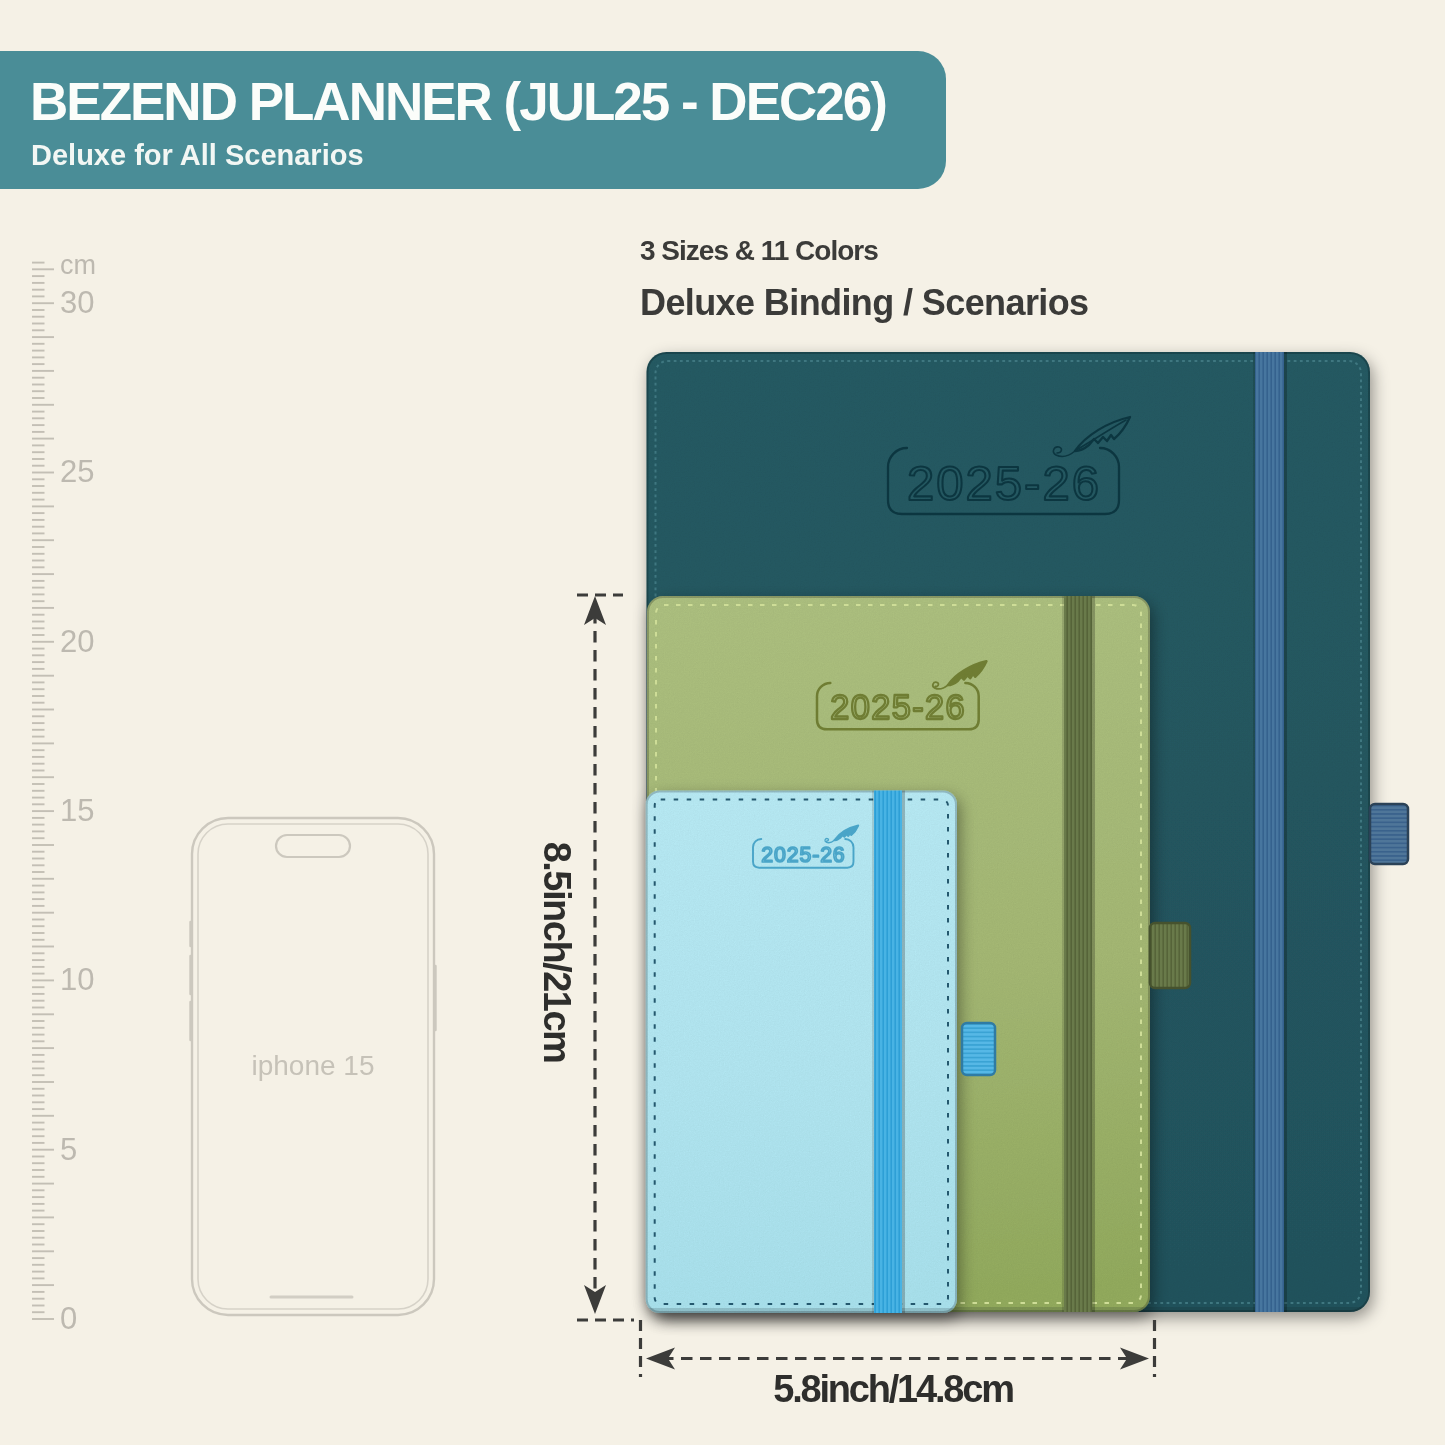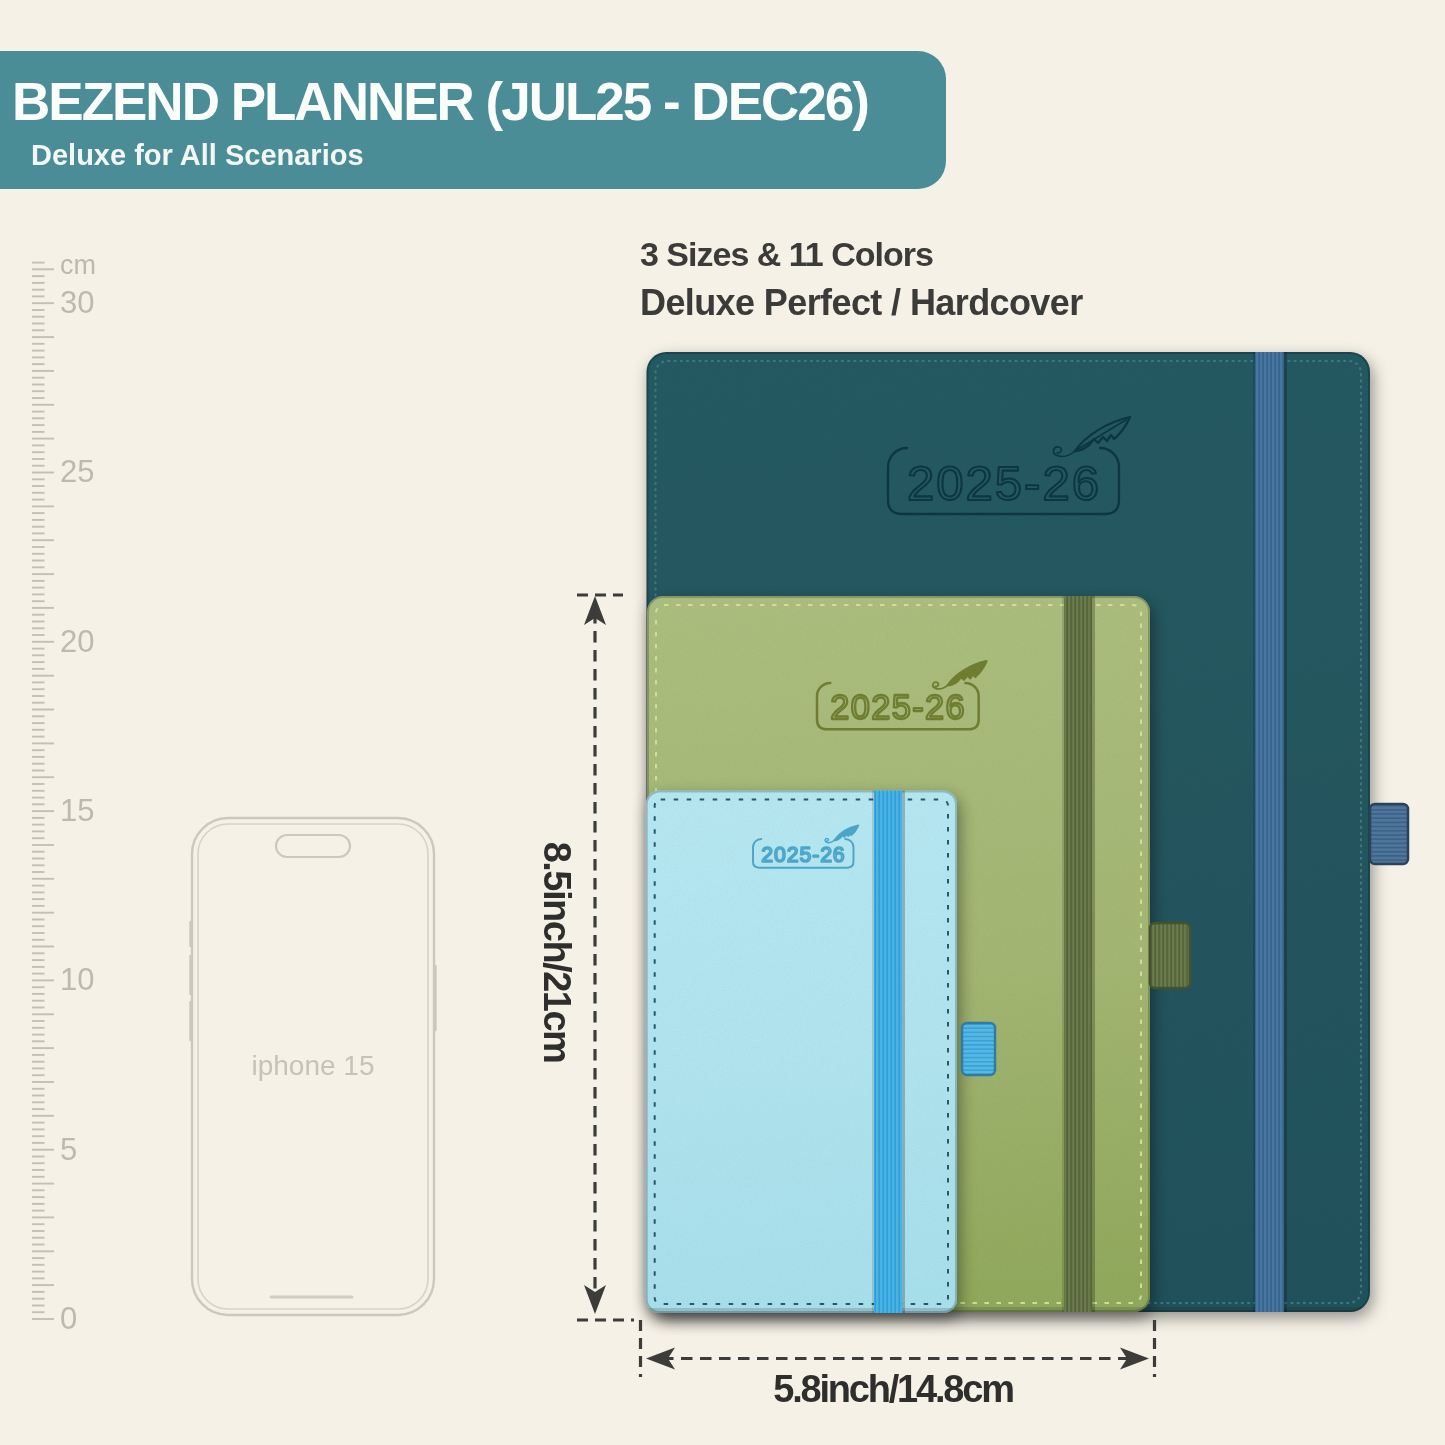--- a/index.html
+++ b/index.html
@@ -1,26 +1,26 @@
 <!DOCTYPE html>
 <html><head><meta charset="utf-8"><title>planner</title><style>
 html,body{margin:0;padding:0;}
 body{width:1445px;height:1445px;background:#f5f1e6;font-family:"Liberation Sans",sans-serif;position:relative;overflow:hidden;}
 .abs{position:absolute;}
 </style></head><body>
 
 <div class="abs" style="left:0;top:51px;width:946px;height:138px;background:#4a8d97;border-radius:0 28px 28px 0;"></div>
 
-<div class="abs" style="left:12px;top:71px;color:#fbfdfa;font-size:53px;font-weight:bold;letter-spacing:-2px;white-space:nowrap;">BEZEND PLANNER (JUL25 - DEC26)</div>
+<div class="abs" style="left:30px;top:71px;color:#fbfdfa;font-size:53px;font-weight:bold;letter-spacing:-2px;white-space:nowrap;">BEZEND PLANNER (JUL25 - DEC26)</div>
 
 <div class="abs" style="left:31px;top:139px;color:#f2f7f4;font-size:29px;font-weight:bold;letter-spacing:0px;white-space:nowrap;">Deluxe for All Scenarios</div>
 
-<div class="abs" style="left:640px;top:235px;color:#3b3b39;font-size:34px;font-weight:bold;letter-spacing:-1px;white-space:nowrap;">3 Sizes &amp; 11 Colors</div>
-
-<div class="abs" style="left:640px;top:282px;color:#3b3b39;font-size:36px;font-weight:bold;letter-spacing:-0.6px;white-space:nowrap;">Deluxe Perfect / Hardcover</div>
+<div class="abs" style="left:640px;top:235px;color:#3b3b39;font-size:28px;font-weight:bold;letter-spacing:-1px;white-space:nowrap;">3 Sizes &amp; 11 Colors</div>
+
+<div class="abs" style="left:640px;top:282px;color:#3b3b39;font-size:36px;font-weight:bold;letter-spacing:-0.6px;white-space:nowrap;">Deluxe Binding / Scenarios</div>
 <svg class="abs" style="left:0;top:0" width="1445" height="1445" viewBox="0 0 1445 1445">
 <defs>
       <filter id="pshadow" x="-5%" y="-5%" width="112%" height="112%">
         <feDropShadow dx="3" dy="6" stdDeviation="8" flood-color="#000000" flood-opacity="0.40"></feDropShadow>
       </filter>
       <filter id="grainf" x="0%" y="0%" width="100%" height="100%">
         <feTurbulence type="fractalNoise" baseFrequency="0.8" numOctaves="2" stitchTiles="stitch"></feTurbulence>
         <feColorMatrix type="matrix" values="0 0 0 0 0  0 0 0 0 0  0 0 0 0 0  0.25 0.25 0.25 0 0"></feColorMatrix>
       </filter>
       <linearGradient id="gdark" x1="0" y1="0" x2="0.06" y2="1">

